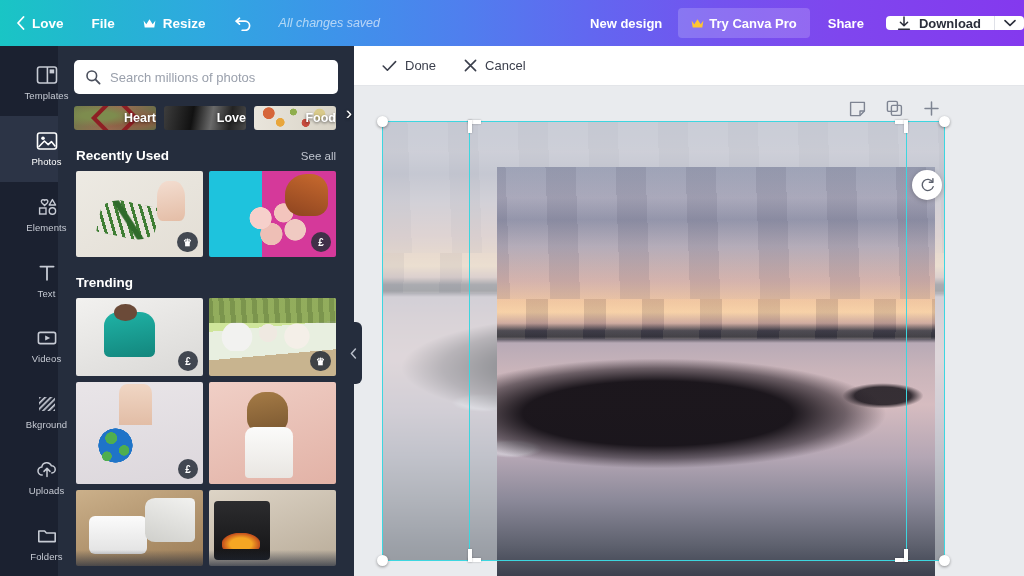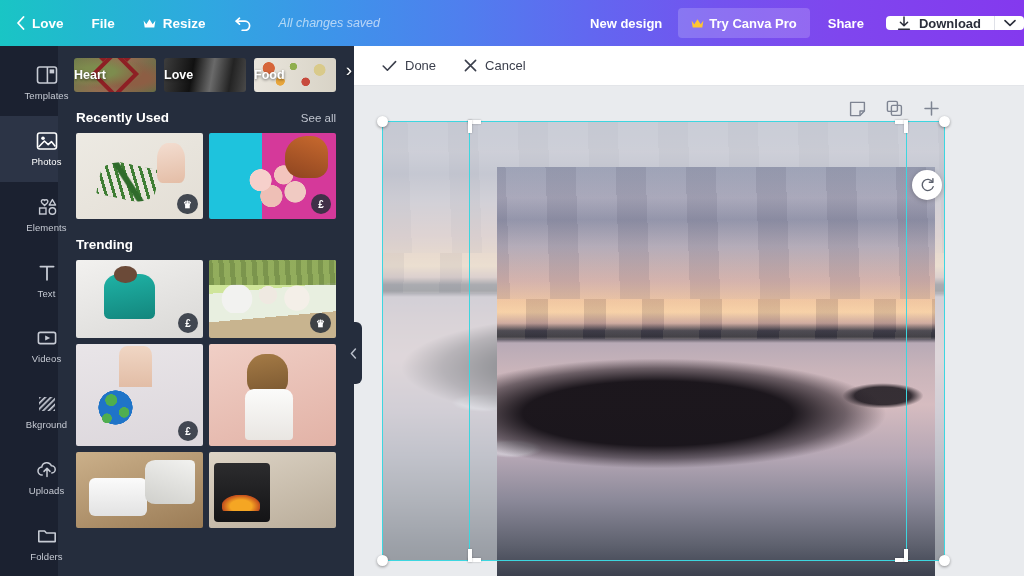--- a/index.html
+++ b/index.html
@@ -103,23 +103,23 @@
     font-family: "Liberation Sans", sans-serif;
     font-size: 13px; color: #3a3f4d; background: transparent;
   }
   .search-box input::placeholder { color: #9aa0ac; }
 
   .chips {
     display: flex; gap: 8px; padding: 12px 16px 0 16px;
     align-items: center; position: relative;
   }
   .chip {
-    position: relative; width: 82px; height: 34px; border-radius: 3px;
+    position: relative; width: 82px; height: 24px; border-radius: 3px;
     overflow: hidden; flex: none;
-    display: flex; align-items: center; justify-content: flex-start;
+    display: flex; align-items: center; justify-content: flex-end;
   }
   .chip .chip-bg { position: absolute; inset: 0; }
   .chip span {
     position: relative; color: #fff; font-size: 12.5px; font-weight: bold;
     text-shadow: 0 1px 3px rgba(0,0,0,.6); z-index: 2;
   }
   .chip-heart .chip-bg {
     background:
       radial-gradient(circle at 50% 52%, rgba(0,0,0,0) 26%, rgba(0,0,0,0) 27%),
       radial-gradient(ellipse at 30% 40%, #7d8c4e 0 20%, transparent 55%),
@@ -520,20 +520,29 @@
         <svg width="22" height="20" viewBox="0 0 22 20">
           <path d="M2.8 15.6 V5 H8.6 L10.4 7 H19.2 V15.6 Z" fill="none" stroke="currentColor" stroke-width="1.6" stroke-linejoin="round"></path>
         </svg>
       </span>
       <span class="rail-lbl">Folders</span>
     </div>
   </div>
 
   <div class="panel">
 
+    <div class="search-wrap">
+      <div class="search-box">
+        <svg width="16" height="16" viewBox="0 0 16 16">
+          <circle cx="6.8" cy="6.8" r="4.8" fill="none" stroke="#4a4f5c" stroke-width="1.6"></circle>
+          <path d="M10.4 10.4 L14.6 14.6" stroke="#4a4f5c" stroke-width="1.8" stroke-linecap="round"></path>
+        </svg>
+        <input type="text" placeholder="Search millions of photos" style="">
+      </div>
+    </div>
 
     <div class="chips">
       <div class="chip chip-heart">
         <div class="chip-bg"></div>
         <span>Heart</span>
       </div>
       <div class="chip chip-love">
         <div class="chip-bg"></div>
         <span>Love</span>
       </div>

